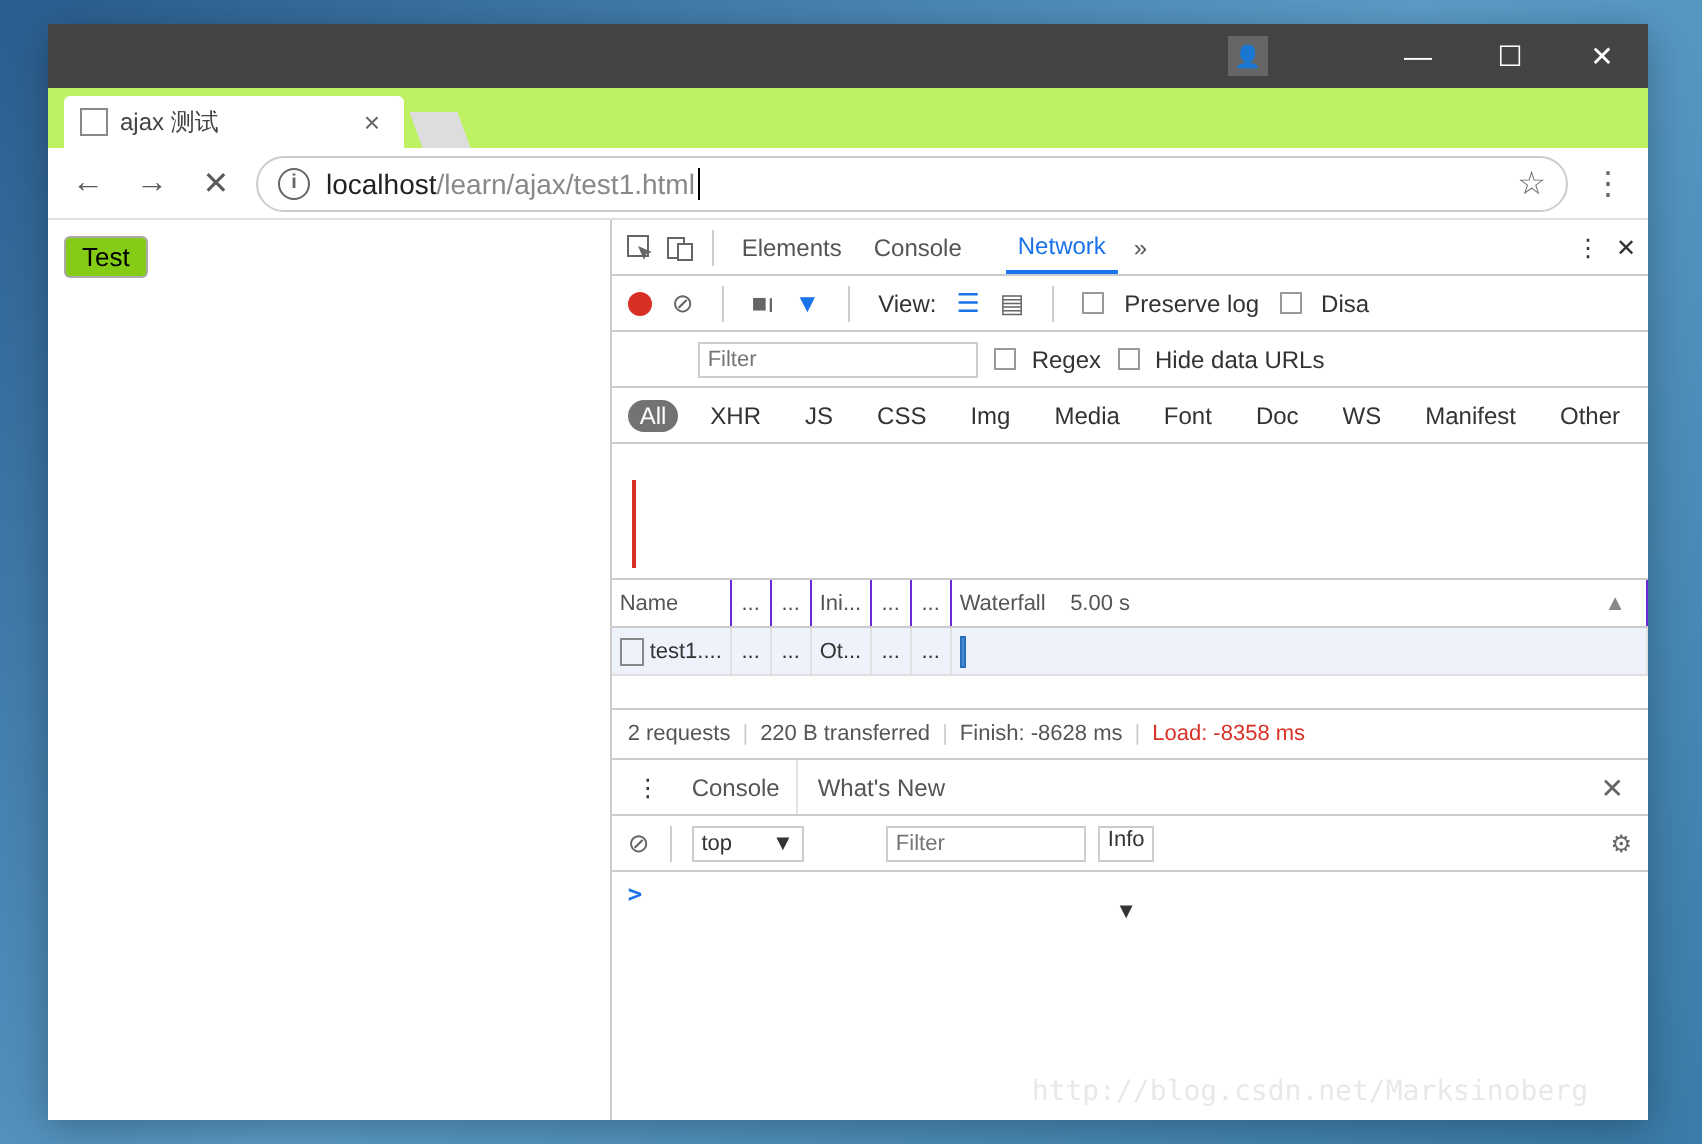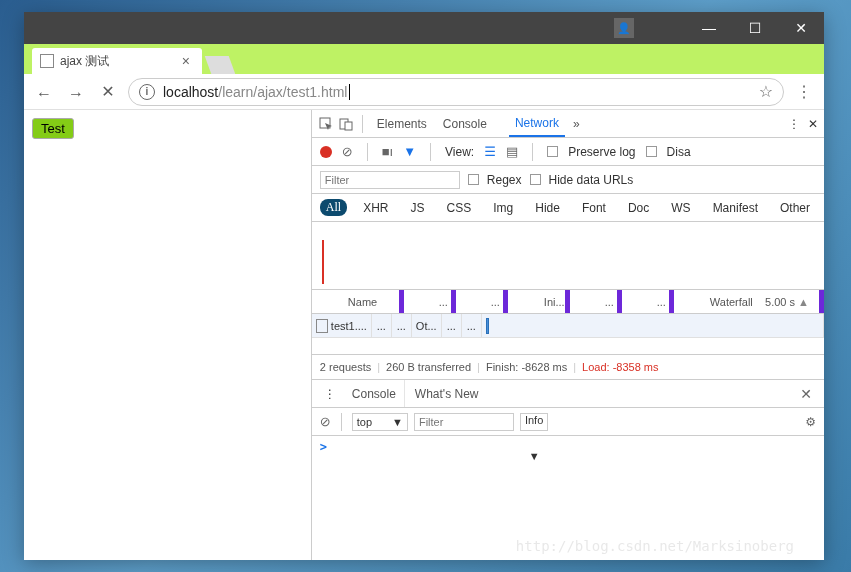--- a/index.html
+++ b/index.html
@@ -32,31 +32,31 @@
 .dt-sep { width: 1px; height: 18px; background: #ccc; margin: 0 4px; }
 .dt-tab { padding: 0 6px; height: 27px; display: flex; align-items: center; cursor: pointer; color: #555; }
 .dt-tab.active { color: #1a73e8; border-bottom: 2px solid #1a73e8; margin-left: 12px; }
 .dt-more { color: #555; padding: 0 4px; cursor: pointer; }
 .dt-close { margin-left: auto; display: flex; gap: 8px; align-items: center; }
 .dt-toolbar { height: 28px; border-bottom: 1px solid #ccc; display: flex; align-items: center; padding: 0 8px; gap: 10px; }
 .rec-dot { width: 12px; height: 12px; background: #d93025; border-radius: 50%; cursor: pointer; }
 .tb-ic { color: #666; cursor: pointer; font-size: 13px; }
 .tb-ic.blue { color: #1a73e8; }
 .dt-filter { height: 28px; border-bottom: 1px solid #ccc; display: flex; align-items: center; padding: 0 8px; gap: 8px; }
-.filter-inp { border: 1px solid #ccc; height: 18px; width: 140px; padding: 0 4px; font-size: 11px; }
+.filter-inp { border: 1px solid #ccc; height: 18px; width: 140px; padding: 0 4px; font-size: 11px; margin-left: 35px; }
 .chk { width: 11px; height: 11px; border: 1px solid #999; display: inline-block; vertical-align: middle; }
 .dt-types { height: 28px; border-bottom: 1px solid #ccc; display: flex; align-items: center; padding: 0 8px; gap: 10px; }
 .type-pill { padding: 1px 6px; border-radius: 8px; cursor: pointer; }
-.type-pill.active { background: #0c4a6e; color: #fff; font-family: Liberation Serif, serif; }
+.type-pill.active { background: #737373; color: #fff; }
 .timeline { height: 68px; border-bottom: 1px solid #ccc; position: relative; }
 .tl-labels { display: flex; padding: 2px 0 0 30px; color: #888; font-size: 11px; }
 .tl-labels span { width: 66px; }
 .tl-bar { position: absolute; left: 10px; top: 18px; width: 2px; height: 44px; background: #d93025; }
 .req-header { height: 24px; border-bottom: 1px solid #ccc; display: flex; align-items: center; font-size: 11px; color: #555; }
-.req-header > div { border-right: 5px solid #6d28d9; padding: 0 4px; height: 100%; display: flex; align-items: center; margin-left: 32px; }
+.req-header > div { border-right: 1px solid #6d28d9; padding: 0 4px; height: 100%; display: flex; align-items: center; }
 .col-name { width: 60px; }
 .col-s { width: 20px; justify-content: center; }
 .col-ini { width: 30px; }
 .col-wf { flex: 1; }
 .sort-arr { margin-left: auto; color: #888; padding-right: 6px; }
 .req-row { height: 24px; border-bottom: 1px solid #e0e0e0; display: flex; align-items: center; font-size: 11px; background: #eef3fb; }
 .req-row > div { border-right: 1px solid #e0e0e0; padding: 0 4px; height: 100%; display: flex; align-items: center; overflow: hidden; }
 .file-ic { width: 12px; height: 14px; border: 1px solid #888; margin-right: 3px; flex-shrink: 0; }
 .wf-mark { width: 3px; height: 16px; background: #4a90d9; border: 1px solid #2a70b9; }
 .dt-status { height: 26px; border-top: 1px solid #ccc; border-bottom: 1px solid #ccc; display: flex; align-items: center; padding: 0 8px; gap: 6px; font-size: 11px; color: #555; }
@@ -163,21 +163,21 @@
         <span class="chk"></span>
         <span>Hide data URLs</span>
       </div>
 
       <div class="dt-types">
         <span class="type-pill active">All</span>
         <span class="type-pill">XHR</span>
         <span class="type-pill">JS</span>
         <span class="type-pill">CSS</span>
         <span class="type-pill">Img</span>
-        <span class="type-pill">Hide</span>
+        <span class="type-pill">Media</span>
         <span class="type-pill">Font</span>
         <span class="type-pill">Doc</span>
         <span class="type-pill">WS</span>
         <span class="type-pill">Manifest</span>
         <span class="type-pill">Other</span>
       </div>
 
       <div class="timeline">
         <div class="tl-bar"></div>
       </div>
@@ -204,21 +204,21 @@
         <div class="col-s">...</div>
         <div class="col-wf">
             <div class="wf-mark"></div>
           </div>
       </div>
       <div style="flex:0 0 16px"></div>
 
       <div class="dt-status">
         <span>2 requests</span>
         <span class="st-sep">|</span>
-        <span>260 B transferred</span>
+        <span>220 B transferred</span>
         <span class="st-sep">|</span>
         <span>Finish: -8628 ms</span>
         <span class="st-sep">|</span>
         <span class="st-red">Load: -8358 ms</span>
       </div>
 
       <div class="drawer-tabs">
         <span style="padding:0 6px;cursor:pointer">⋮</span>
         <div class="dr-tab">Console</div>
         <div class="dr-tab" style="border-right:none">What's New</div>

